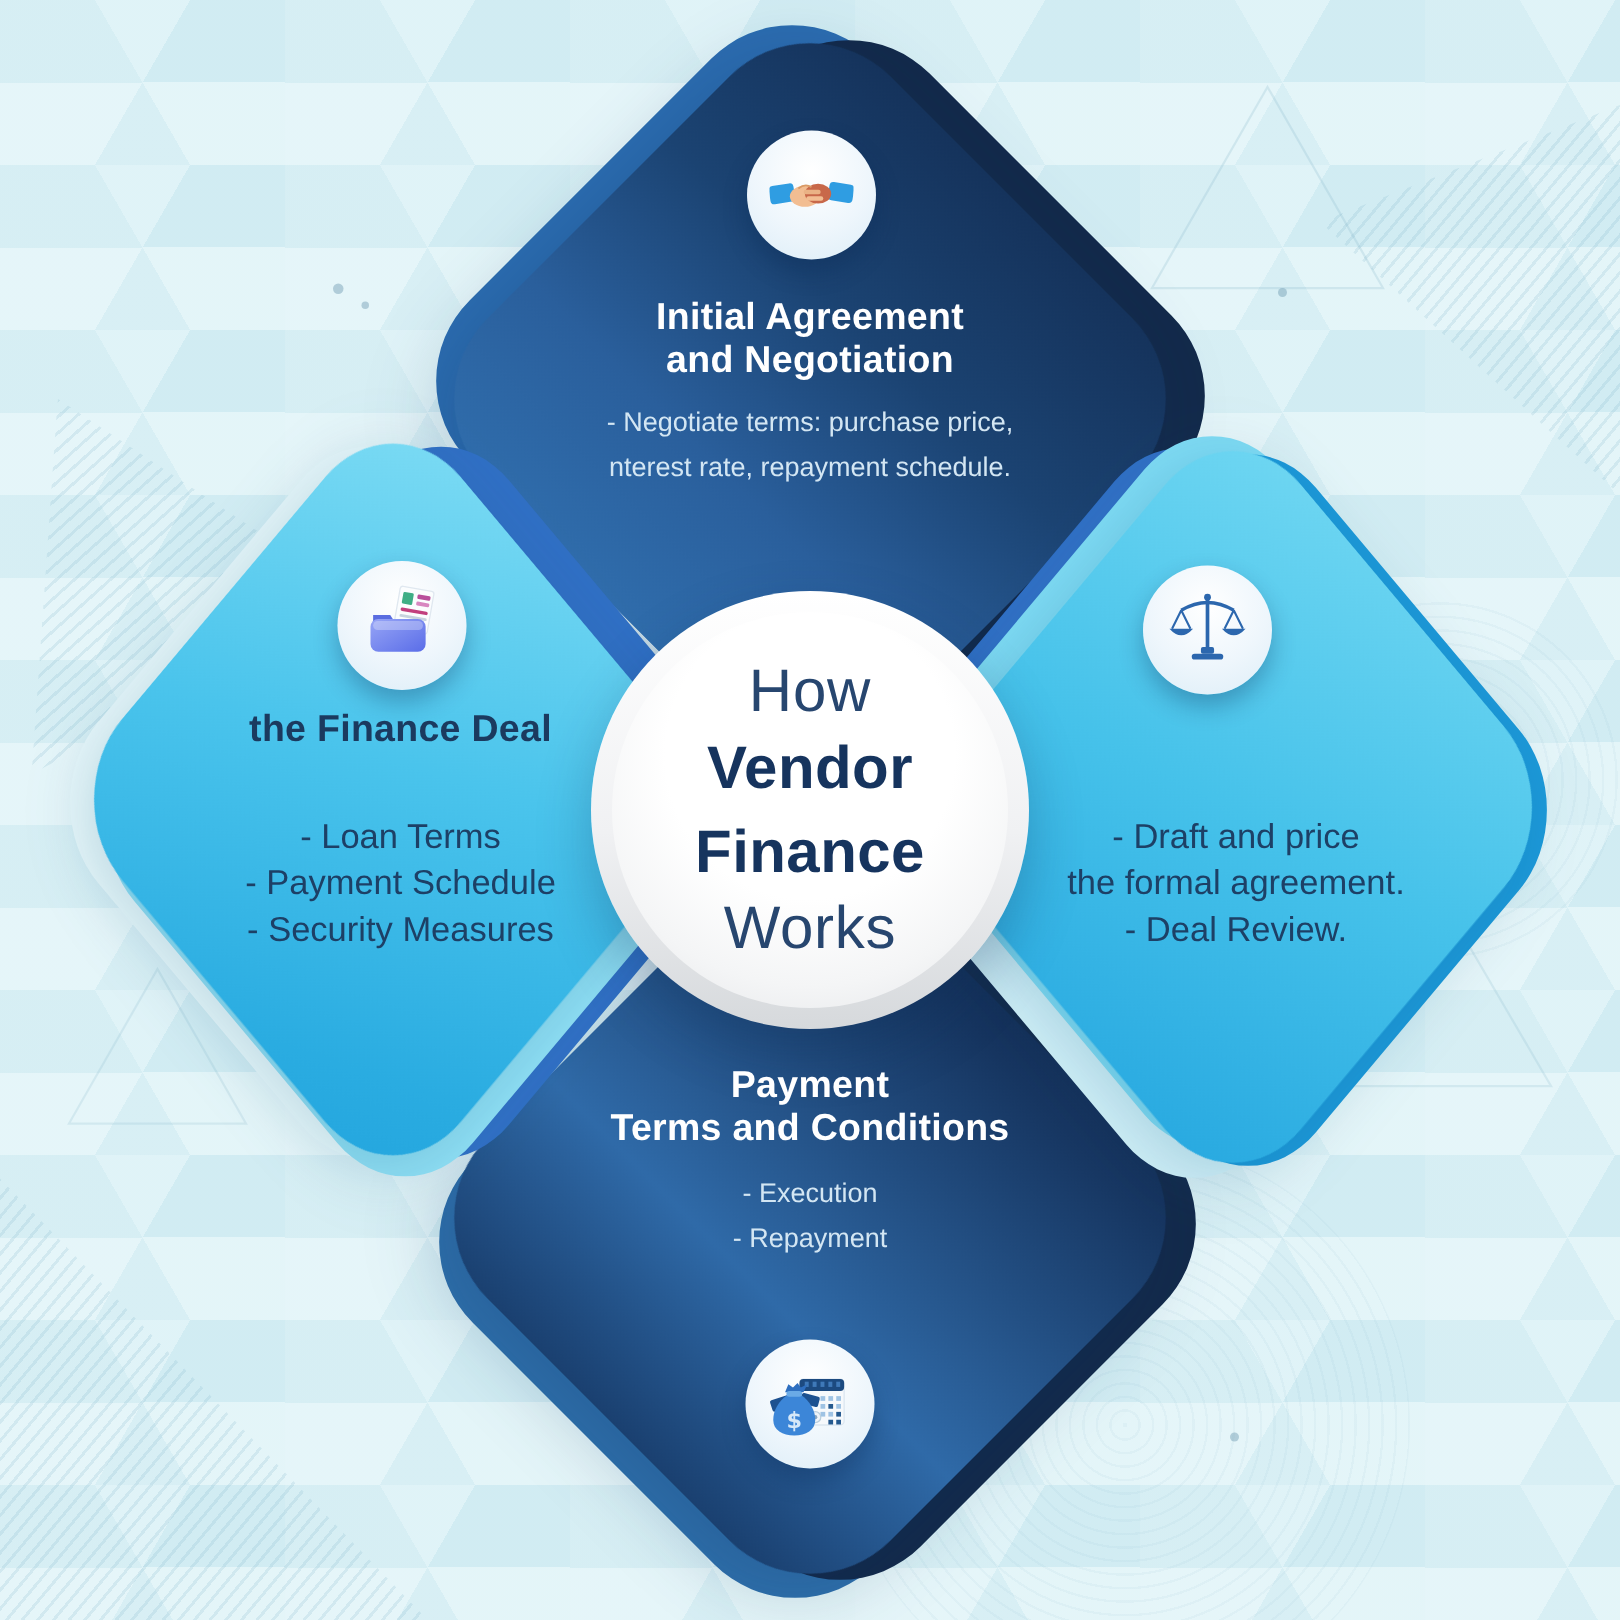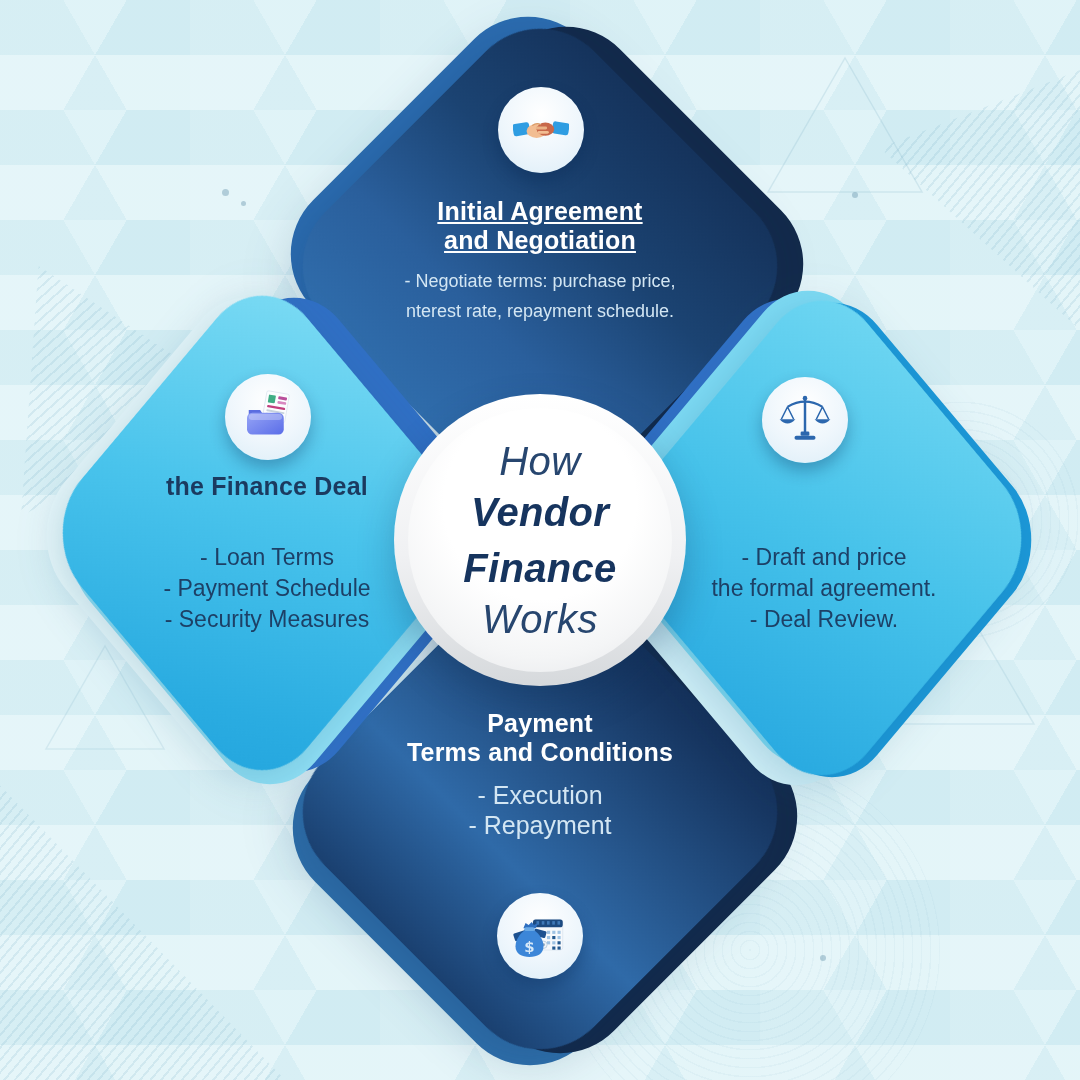--- a/index.html
+++ b/index.html
@@ -55,40 +55,40 @@
   .right-deep {transform:translate(10px,2px)   scale(.84,1) rotate(45deg);background:#1b98d8;}
   .right-front{transform:scale(.84,1) rotate(45deg);filter:drop-shadow(0 12px 22px rgba(20,90,130,.20));
     background:linear-gradient(160deg,#70d7f2 0%,#46c2ea 50%,#27a8e0 100%);}
 
   
   .circle-outer{position:absolute;left:394px;top:394px;width:292px;height:292px;border-radius:50%;
     background:linear-gradient(180deg,#ffffff 0%,#f0f1f3 55%,#d6d9dc 100%);
     box-shadow:0 16px 36px rgba(15,45,85,.28);}
   .circle-inner{position:absolute;left:408px;top:408px;width:264px;height:264px;border-radius:50%;
     background:radial-gradient(circle at 50% 36%,#ffffff 45%,#f4f5f6 72%,#e1e3e6 100%);
-    display:flex;flex-direction:column;align-items:center;justify-content:center;text-align:center;font-style:italic;}
+    display:flex;flex-direction:column;align-items:center;justify-content:center;text-align:center;}
   .c-thin{font-size:40px;font-weight:400;color:#27466f;line-height:46px;letter-spacing:.5px;}
   .c-bold{font-size:40px;font-weight:700;color:#16345e;line-height:56px;letter-spacing:.3px;}
 
   
   .icon-circle{position:absolute;width:86px;height:86px;border-radius:50%;
     background:radial-gradient(circle at 50% 32%,#ffffff 0%,#eef6fc 55%,#dcedf7 100%);
     box-shadow:0 8px 16px rgba(8,38,78,.30);
     display:flex;align-items:center;justify-content:center;}
   .ic-top{left:498px;top:87px;}   .ic-left{left:225px;top:374px;}
   .ic-right{left:762px;top:377px;}.ic-bot{left:497px;top:893px;}
 
   
   .tblock{position:absolute;text-align:center;}
   .w-title{font-size:25px;font-weight:700;color:#ffffff;line-height:29px;letter-spacing:.2px;}
   .n-title{font-size:25px;font-weight:700;color:#1b3a5f;line-height:30px;letter-spacing:.2px;}
-  .w-body{font-size:25px;font-weight:400;color:#d3e6f3;line-height:30px;}
+  .w-body{font-size:18px;font-weight:400;color:#d3e6f3;line-height:30px;}
   .n-body{font-size:23px;font-weight:400;color:#1d4066;line-height:31px;}
 
-  .t-top-title{left:290px;top:197px;width:500px;text-decoration:underline;}
+  .t-top-title{left:290px;top:197px;width:500px;}
   .t-top-body {left:250px;top:266px;width:580px;font-size:18px;}
   .t-left-title{left:107px;top:471px;width:320px;}
   .t-left-body {left:87px;top:542px;width:360px;}
   .t-right-title{left:652px;top:471px;width:344px;}
   .t-right-body {left:652px;top:542px;width:344px;}
   .t-bot-title{left:310px;top:709px;width:460px;}
   .t-bot-body {left:340px;top:780px;width:400px;}
 </style>
 </head>
 <body>

